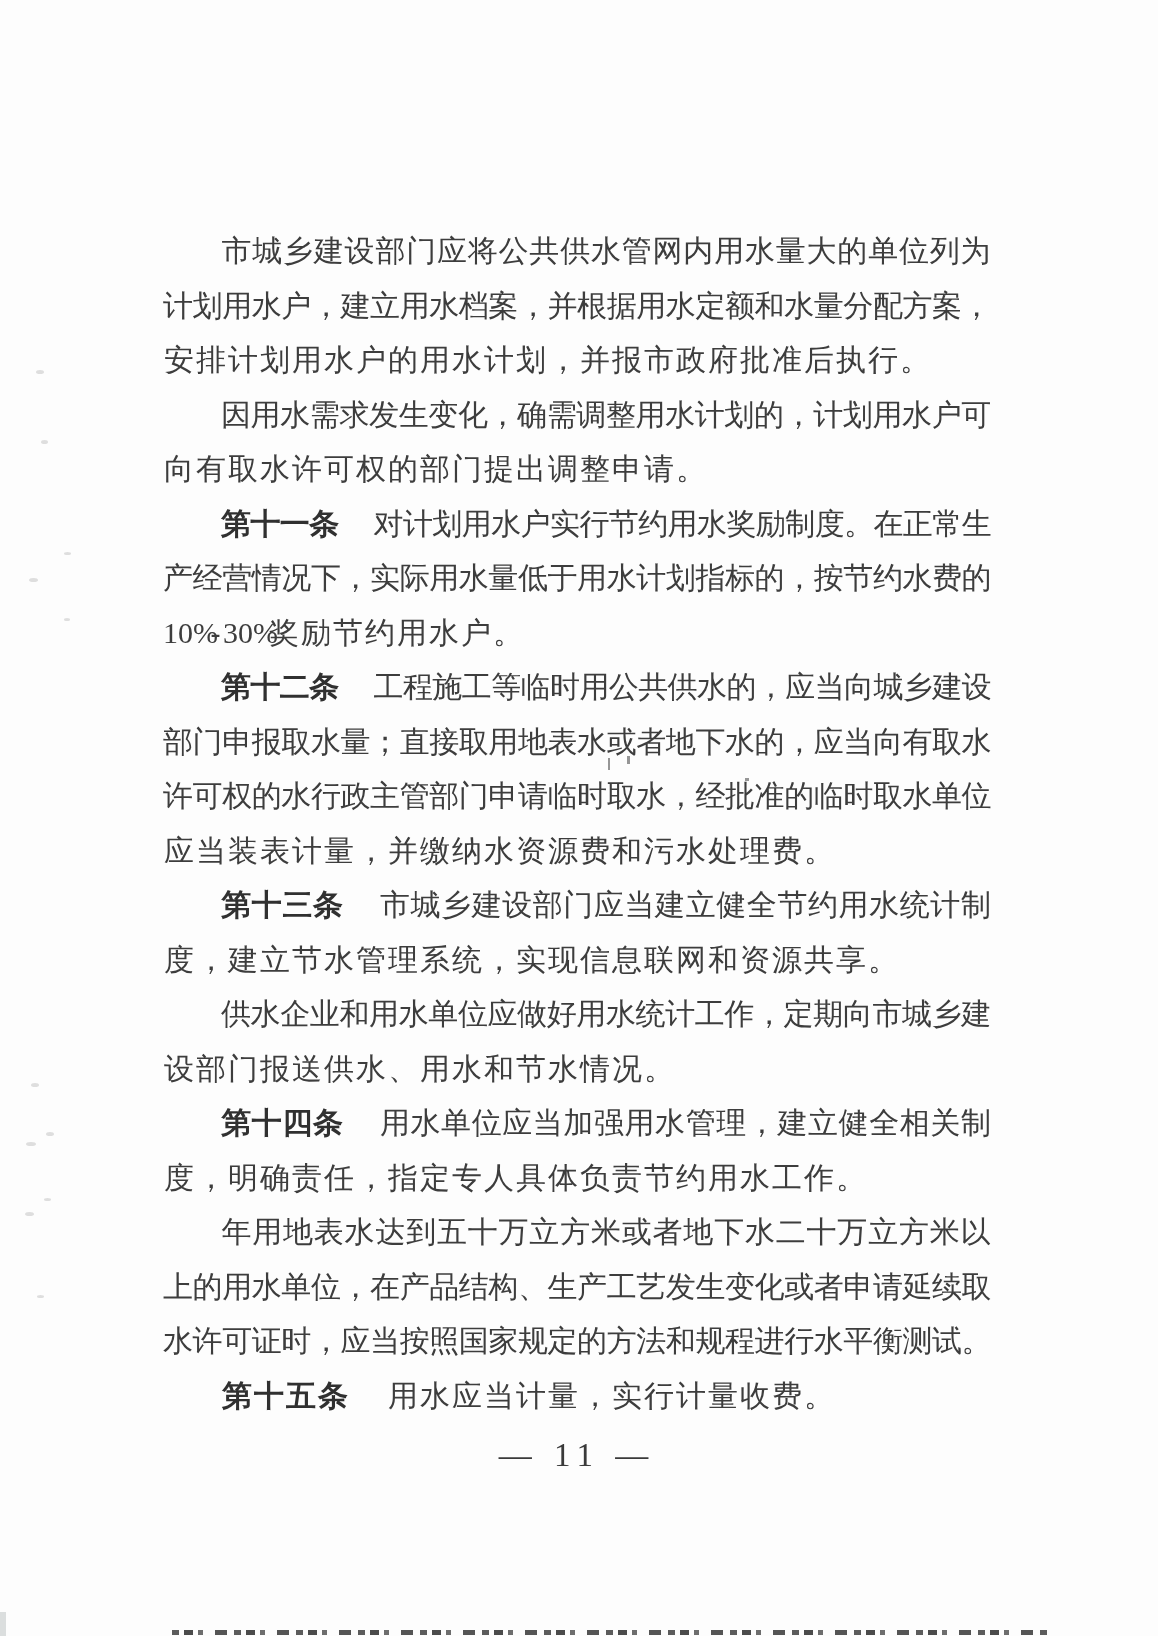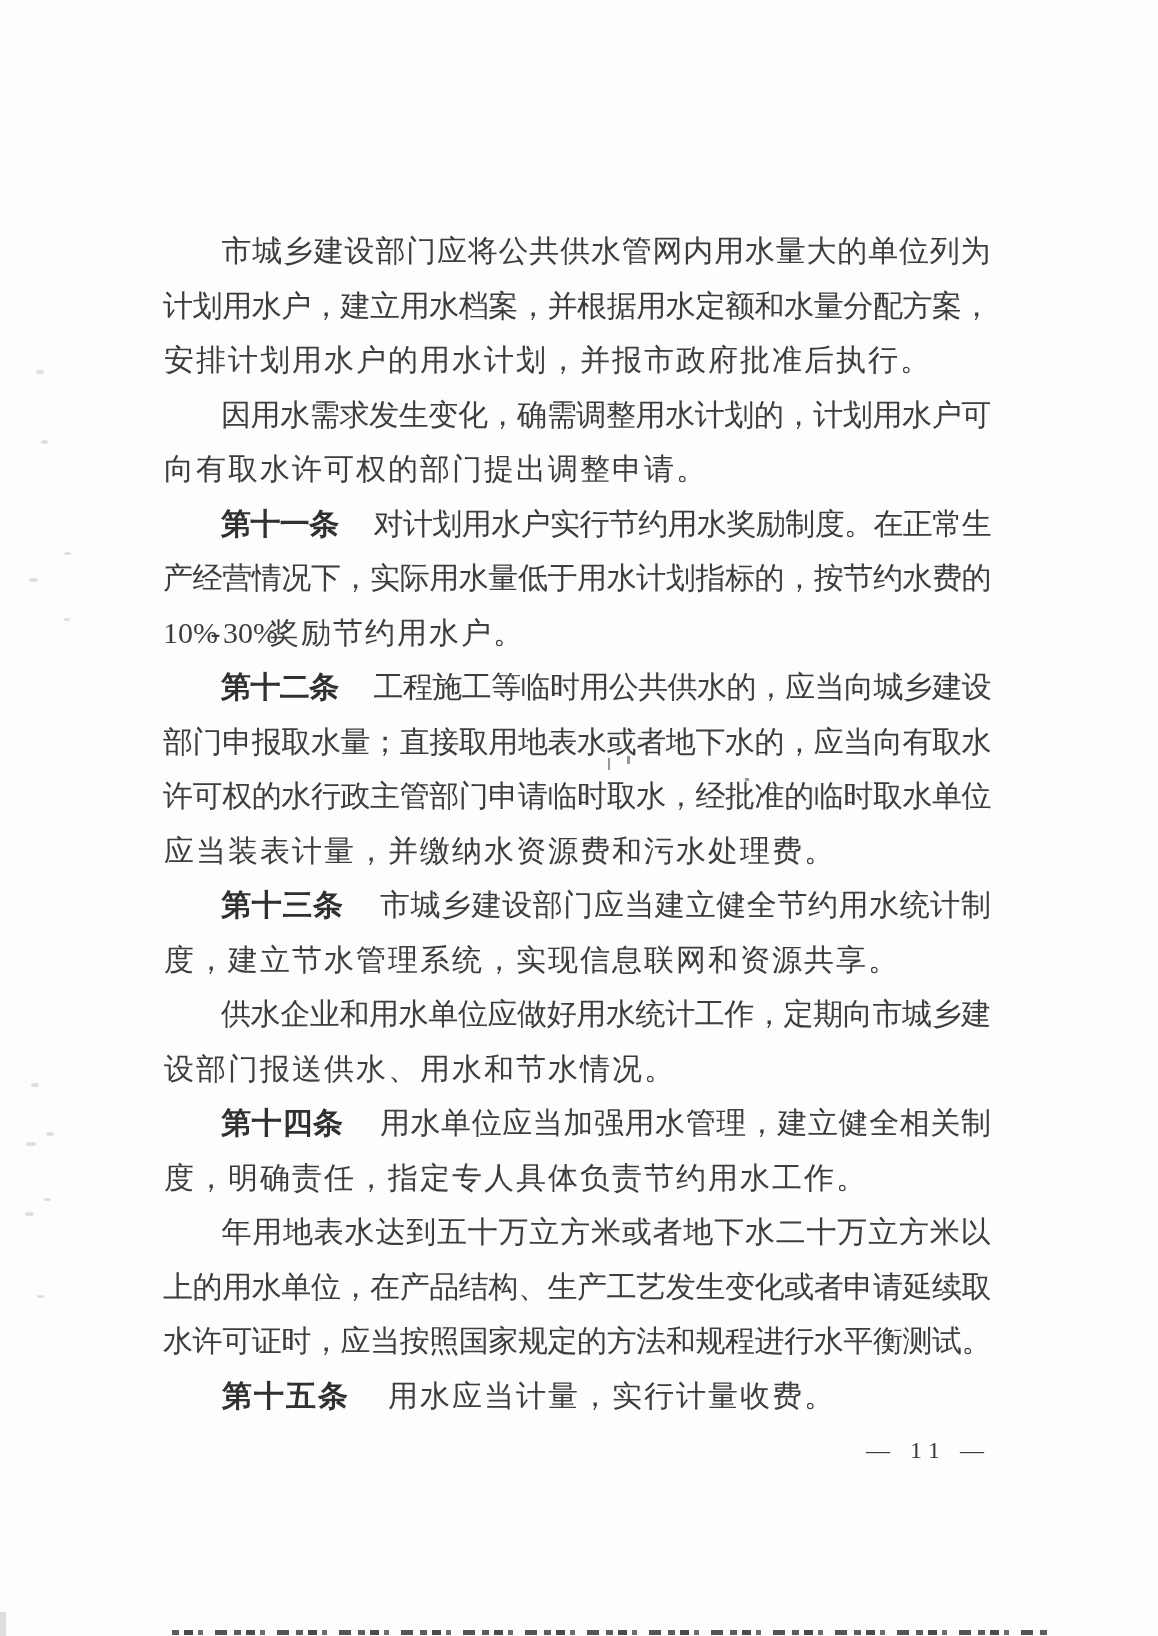--- a/index.html
+++ b/index.html
@@ -55,22 +55,22 @@
   }
   .ind {
     flex: 0 0 58px;
     width: 58px;
   }
   .page-number {
     position: absolute;
     left: 163px;
     top: 1437px;
     width: 828px;
-    text-align: right;
-    font-size: 24px;
+    text-align: center;
+    font-size: 33px;
     letter-spacing: 7px;
     color: #3a3a3a;
   }
   
   .smudge {
     position: absolute;
     background: #b9b9b9;
     border-radius: 50%;
     opacity: 0.45;
   }

